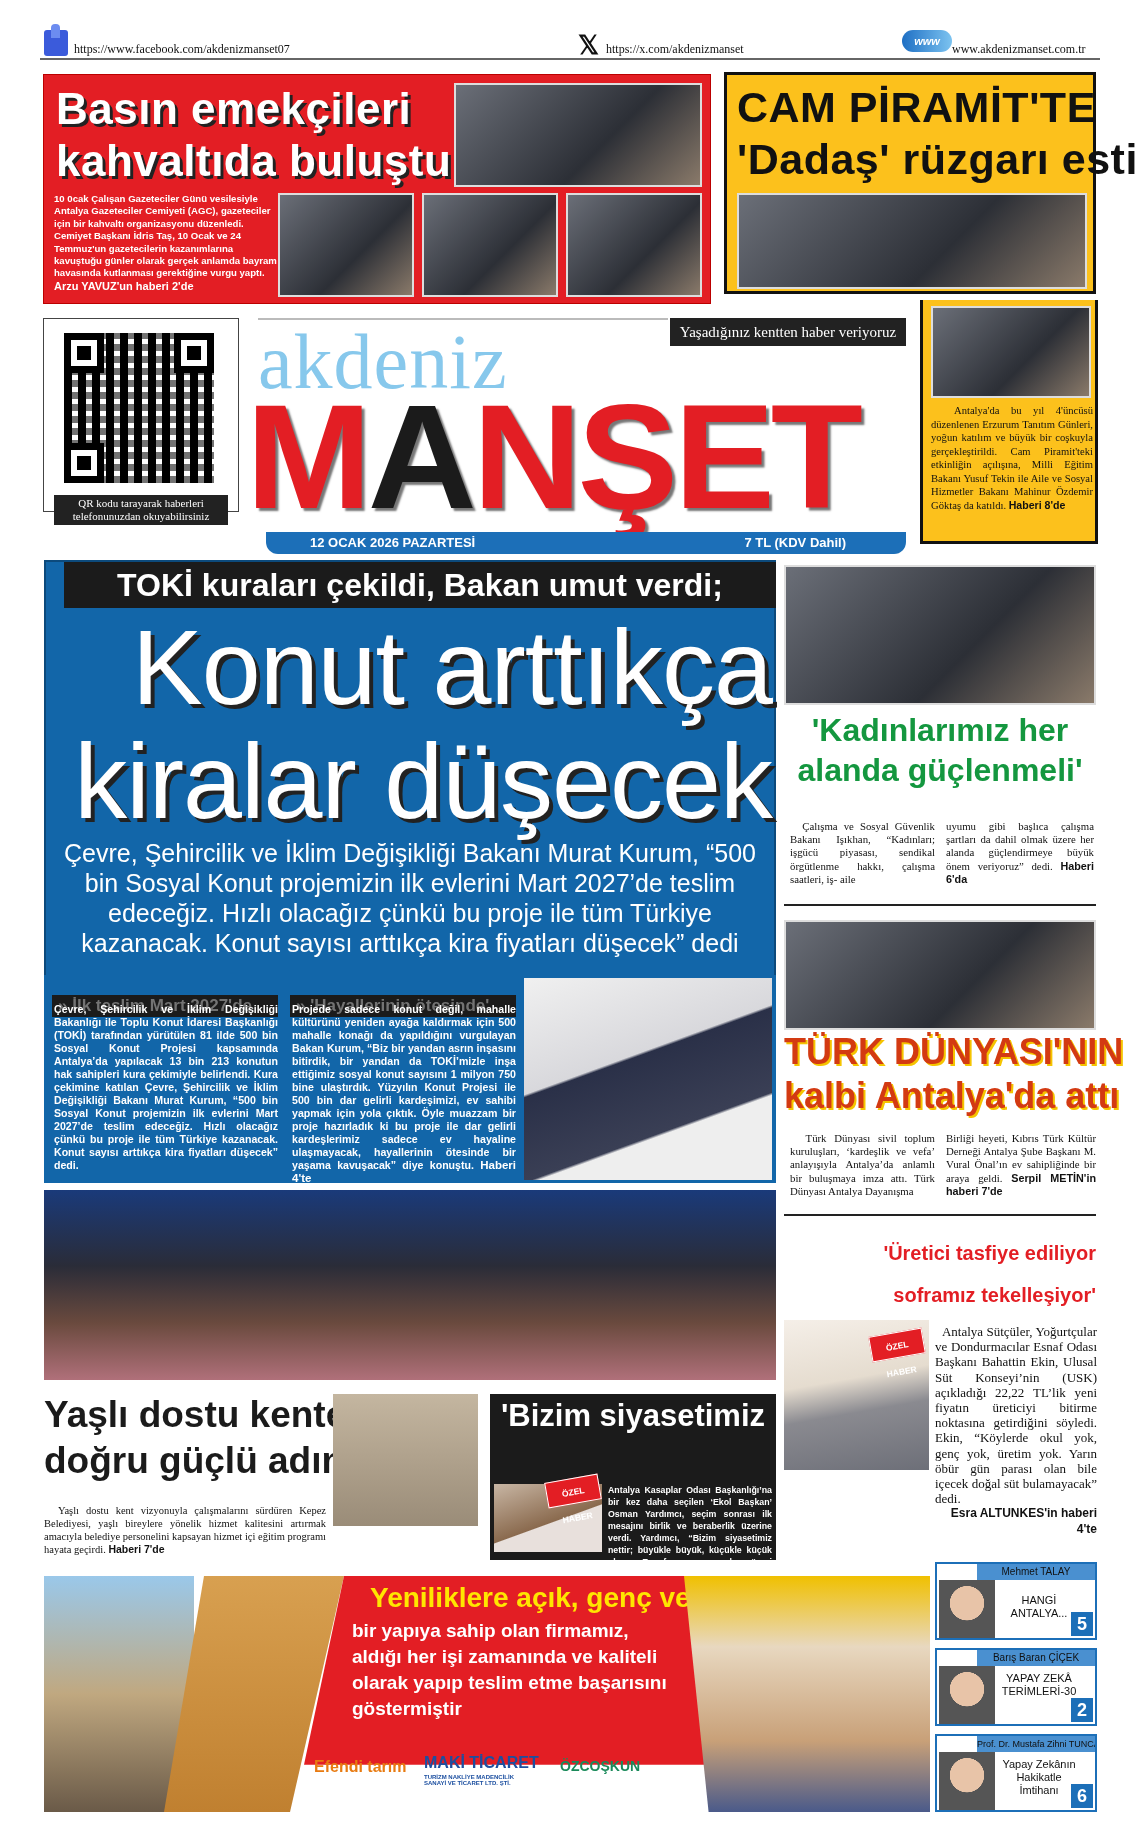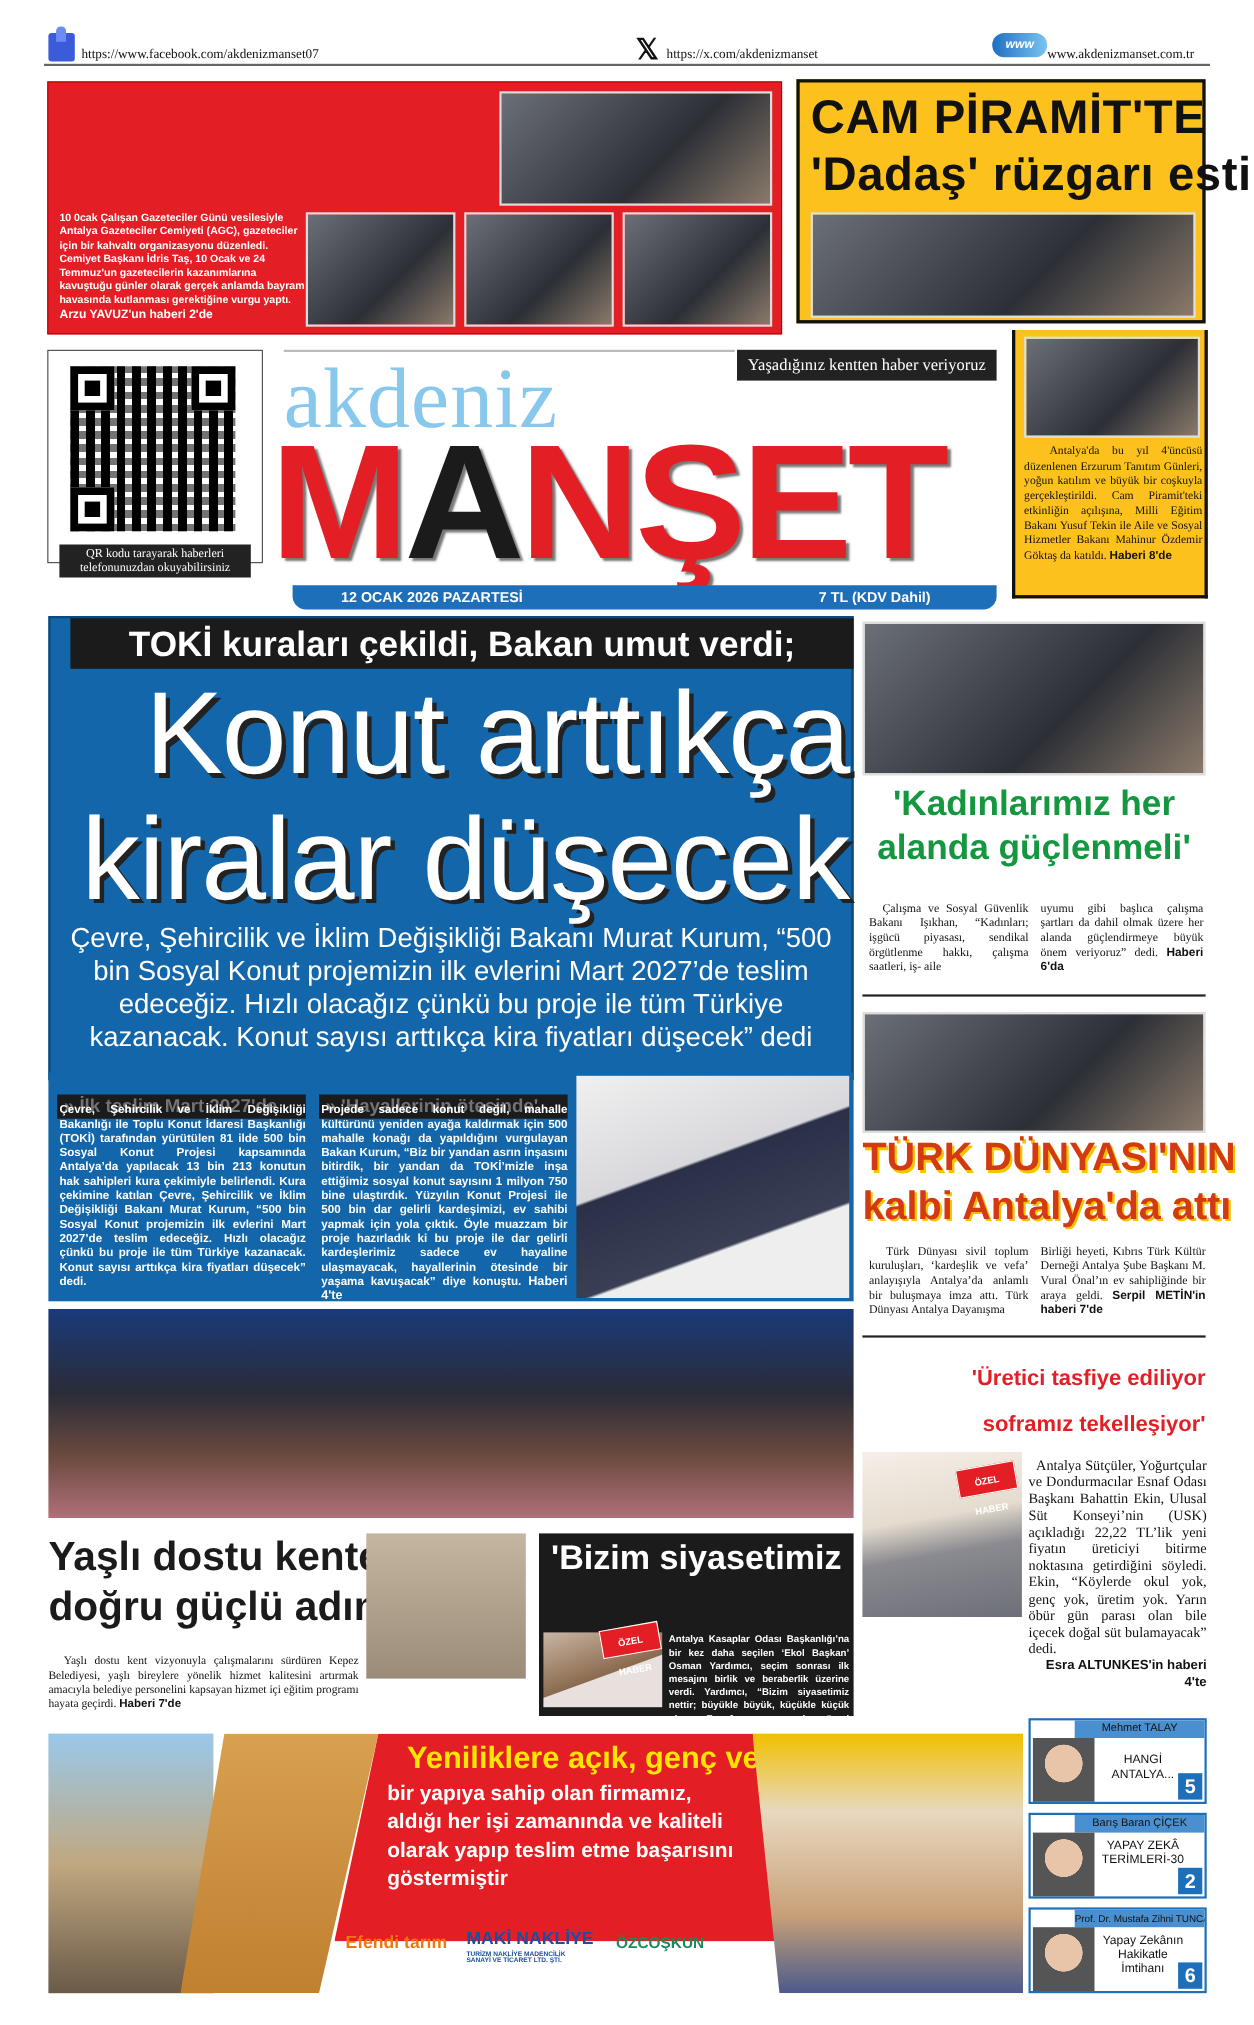--- a/index.html
+++ b/index.html
@@ -90,20 +90,21 @@
 <div class="abs topbar">
   <span class="fb-ico"></span>
   <a class="lnk" style="left:34px">https://www.facebook.com/akdenizmanset07</a>
   <span class="x-ico">𝕏</span>
   <a class="lnk" style="left:566px">https://x.com/akdenizmanset</a>
   <span class="www-ico">www</span>
   <a class="lnk" style="left:912px">www.akdenizmanset.com.tr</a>
 </div>
 
 <div class="abs red1">
+  <h1>Basın emekçileri kahvaltıda buluştu</h1>
   <div class="abs photo" style="left:410px;top:8px;width:248px;height:104px"></div>
   <div class="abs photo" style="left:234px;top:118px;width:136px;height:104px"></div>
   <div class="abs photo" style="left:378px;top:118px;width:136px;height:104px"></div>
   <div class="abs photo" style="left:522px;top:118px;width:136px;height:104px"></div>
   <div class="cap" style="width:224px"><span>10 0cak Çalışan Gazeteciler Günü vesilesiyle Antalya Gazeteciler Cemiyeti (AGC), gazeteciler için bir kahvaltı organizasyonu düzenledi. Cemiyet Başkanı İdris Taş, 10 Ocak ve 24 Temmuz'un gazetecilerin kazanımlarına kavuştuğu günler olarak gerçek anlamda bayram havasında kutlanması gerektiğine vurgu yaptı.</span> <b>Arzu YAVUZ'un haberi 2'de</b></div>
 </div>
 
 <div class="abs yel1">
   <h2><span>CAM PİRAMİT'TE</span><br><span>'Dadaş' rüzgarı esti</span></h2>
   <div class="abs photo" style="left:10px;top:118px;width:350px;height:96px"></div>
@@ -174,21 +175,21 @@
 </div>
 
 <div class="abs ad">
   <div class="adimg1"></div>
   <div class="adimg2"></div>
   <div class="adred"></div>
   <div class="adh">Yeniliklere açık, genç ve dinamik</div>
   <div class="adt" style="width:320px">bir yapıya sahip olan firmamız, aldığı her işi zamanında ve kaliteli olarak yapıp teslim etme başarısını göstermiştir</div>
   <div class="logos">
     <span class="logo" style="left:10px;top:4px;color:#e87a10;font-size:16px">Efendi tarım</span>
-    <span class="logo" style="left:120px;top:0;color:#1c4fa0;font-size:16px">MAKİ NAKLİYE</span>
+    <span class="logo" style="left:120px;top:0;color:#1c4fa0;font-size:16px">MAKİ TİCARET</span>
     <span class="logo" style="left:120px;top:20px;color:#1c4fa0;font-size:6px;width:110px">TURİZM NAKLİYE MADENCİLİK SANAYİ VE TİCARET LTD. ŞTİ.</span>
     <span class="logo" style="left:256px;top:4px;color:#1a8a5a">ÖZCOŞKUN</span>
   </div>
   <div class="workers"></div>
 </div>
 
 <div class="col" style="top:1562px">
   <div class="nm">Mehmet TALAY</div>
   <div class="face"></div>
   <div class="tt" style="top:30px">HANGİ ANTALYA...</div>

